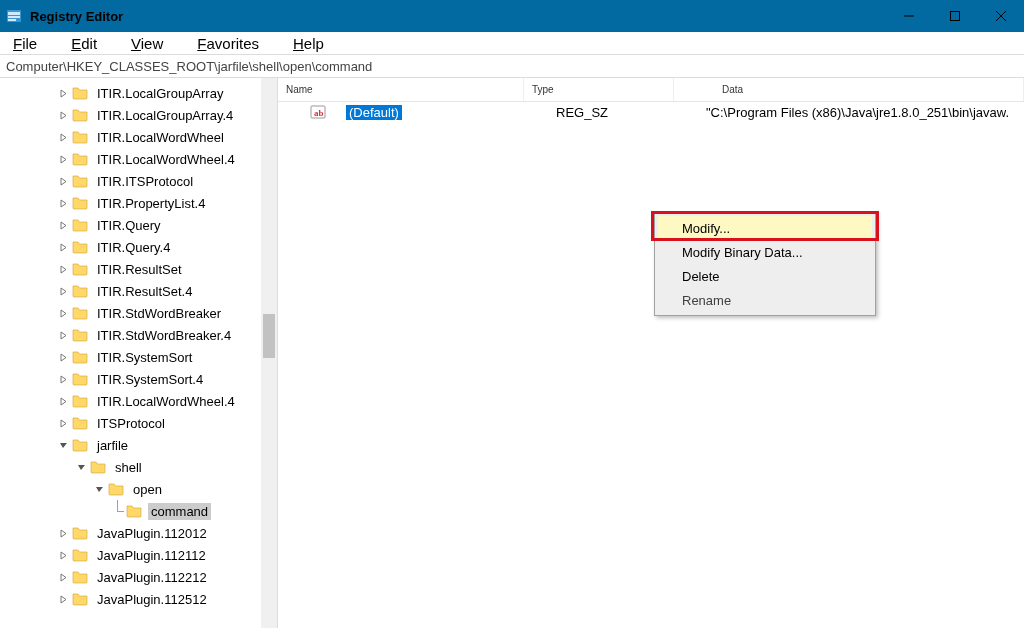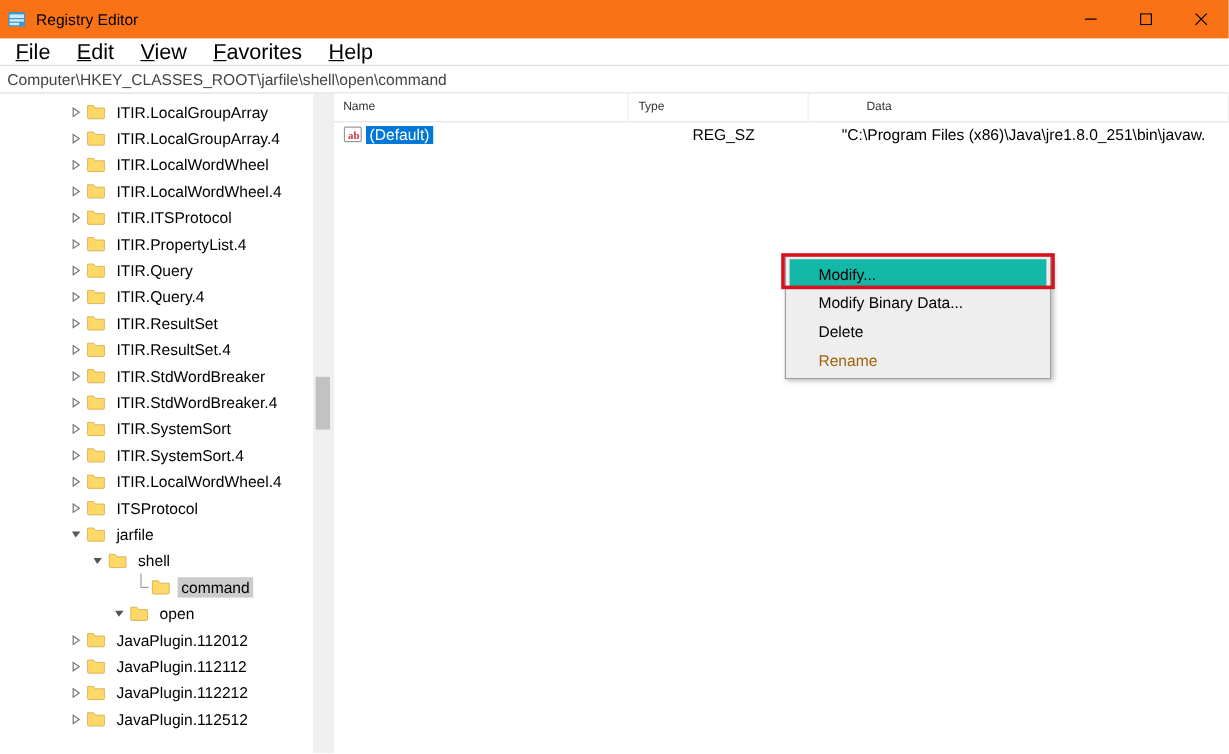--- a/index.html
+++ b/index.html
@@ -11,44 +11,45 @@
     color: #000;
     background: #fff;
     overflow: hidden;
   }
   .window { width: 1024px; height: 628px; display: flex; flex-direction: column; }
   
   .titlebar {
     height: 32px;
     display: flex; align-items: center;
     padding: 0 0 0 6px;
-    background: #f97316;
+    background: #0369a1;
     border-bottom: none;
+    font-weight: bold;
   }
   .titlebar .app-icon {
     width: 16px; height: 16px;
     margin-right: 8px;
     display: inline-flex; align-items: center; justify-content: center;
   }
   .titlebar .title { font-size: 13px; flex: 0 0 auto; }
   .titlebar .spacer { flex: 1 1 auto; }
   .win-controls { display: flex; height: 100%; }
   .win-btn {
     width: 46px; height: 32px;
     display: flex; align-items: center; justify-content: center;
     font-family: inherit;
   }
   .win-btn svg { display:block; }
   
   .menubar {
     height: 22px;
     display: flex; align-items: center;
     padding: 0 6px;
-    gap: 8px;
-    font-size: 18px;
+    gap: 20px;
+    font-size: 15px;
   }
   .menubar .menu-item {
     padding: 1px 7px;
   }
   .menubar .menu-item span.ul { text-decoration: underline; }
   
   .addressbar {
     height: 24px;
     border-top: 1px solid #dcdcdc;
     border-bottom: 1px solid #dcdcdc;
@@ -56,21 +57,20 @@
     padding: 0 6px;
     font-size: 13px;
     color: #444;
     background: #fff;
   }
   
   .main {
     flex: 1 1 auto;
     display: flex;
     min-height: 0;
-    text-align: center;
   }
   
   .tree-panel {
     width: 278px;
     border-right: 1px solid #dcdcdc;
     position: relative;
     overflow: hidden;
   }
   .tree-scroll {
     position: absolute; left:0; top:0; right:16px; bottom:0;
@@ -150,21 +150,22 @@
   .col-data { flex: 1; border-right: none; margin-left: 40px; }
   .list-row {
     height: 20px;
     display: flex; align-items: center;
     font-size: 13px;
   }
   .list-row .cell-name {
     width: 246px;
     padding-left: 8px;
     display:flex; align-items:center;
-    gap: 3px;
+    gap: 20px;
+    margin-left: 24px;
   }
   .list-row .cell-type { width: 150px; padding-left: 8px; }
   .list-row .cell-data { flex:1; padding-left: 8px; white-space: nowrap; overflow: hidden; }
   .value-icon {
     width: 16px; height: 16px;
     display:inline-flex; align-items:center; justify-content:center;
     background:#fff;
   }
   .name-selected {
     background:#0078d7;
@@ -182,23 +183,23 @@
     padding: 3px;
     z-index: 10;
   }
   .context-menu .mi {
     height: 24px;
     display:flex; align-items:center;
     padding: 0 24px;
     font-size: 13px;
     color:#000;
   }
-  .context-menu .mi.disabled { color:#a16207; }
+  .context-menu .mi.disabled { color:#404040; }
   .context-menu .mi.highlight {
-    background:#14b8a6;
+    background:#fef9c3;
   }
   .highlight-border {
     position:absolute;
     left:373px; top:133px;
     width:228px; height:30px;
     border:3px solid #d8111c;
     z-index: 20;
     pointer-events:none;
   }
 </style>
@@ -464,38 +465,38 @@
               <svg width="9" height="9" viewBox="0 0 9 9">
                 <path d="M1 2 L8 2 L4 7 Z" fill="#555"></path>
               </svg>
             </span>
             <span class="folder-icon"><svg width="16" height="16" viewBox="0 0 16 16">
                 <path d="M1 3 h5 l1.5 2 H15 v8 a1 1 0 0 1 -1 1 H2 a1 1 0 0 1 -1 -1 Z" fill="#ffd868" stroke="#caa23a" stroke-width="0.6"></path>
               </svg></span>
             <span class="lbl">shell</span>
           </div>
           <div class="tree-row">
+            <span class="indent" style="width: 92px;"></span>
+            <span class="expander open">
+              <svg width="9" height="9" viewBox="0 0 9 9">
+                <path d="M1 2 L8 2 L4 7 Z" fill="#555"></path>
+              </svg>
+            </span>
+            <span class="folder-icon"><svg width="16" height="16" viewBox="0 0 16 16">
+                <path d="M1 3 h5 l1.5 2 H15 v8 a1 1 0 0 1 -1 1 H2 a1 1 0 0 1 -1 -1 Z" fill="#ffd868" stroke="#caa23a" stroke-width="0.6"></path>
+              </svg></span>
+            <span class="lbl">open</span>
+          </div>
+          <div class="tree-row">
             <span class="indent" style="width: 110px;"></span>
             <span class="connector"></span>
             <span class="folder-icon"><svg width="16" height="16" viewBox="0 0 16 16">
                 <path d="M1 3 h5 l1.5 2 H15 v8 a1 1 0 0 1 -1 1 H2 a1 1 0 0 1 -1 -1 Z" fill="#ffd868" stroke="#caa23a" stroke-width="0.6"></path>
               </svg></span>
             <span class="lbl selected">command</span>
-          </div>
-          <div class="tree-row">
-            <span class="indent" style="width: 92px;"></span>
-            <span class="expander open">
-              <svg width="9" height="9" viewBox="0 0 9 9">
-                <path d="M1 2 L8 2 L4 7 Z" fill="#555"></path>
-              </svg>
-            </span>
-            <span class="folder-icon"><svg width="16" height="16" viewBox="0 0 16 16">
-                <path d="M1 3 h5 l1.5 2 H15 v8 a1 1 0 0 1 -1 1 H2 a1 1 0 0 1 -1 -1 Z" fill="#ffd868" stroke="#caa23a" stroke-width="0.6"></path>
-              </svg></span>
-            <span class="lbl">open</span>
           </div>
           <div class="tree-row">
             <span class="indent" style="width: 56px;"></span>
             <span class="expander">
               <svg width="9" height="9" viewBox="0 0 9 9">
                 <path d="M2 1 L7 4.5 L2 8 Z" fill="none" stroke="#777" stroke-width="1"></path>
               </svg>
             </span>
             <span class="folder-icon"><svg width="16" height="16" viewBox="0 0 16 16">
                 <path d="M1 3 h5 l1.5 2 H15 v8 a1 1 0 0 1 -1 1 H2 a1 1 0 0 1 -1 -1 Z" fill="#ffd868" stroke="#caa23a" stroke-width="0.6"></path>

